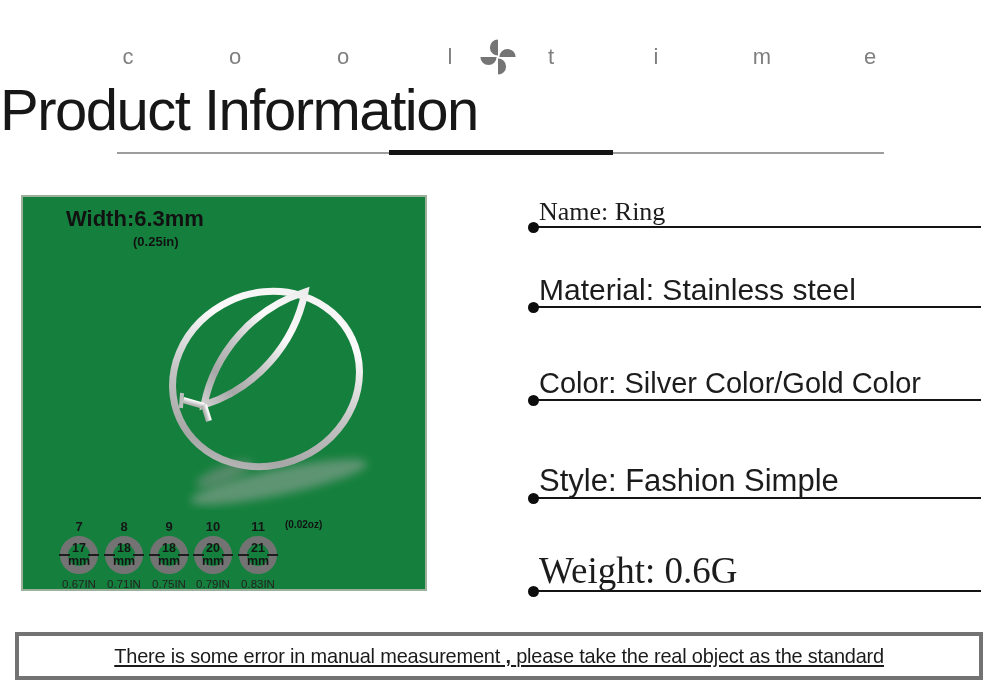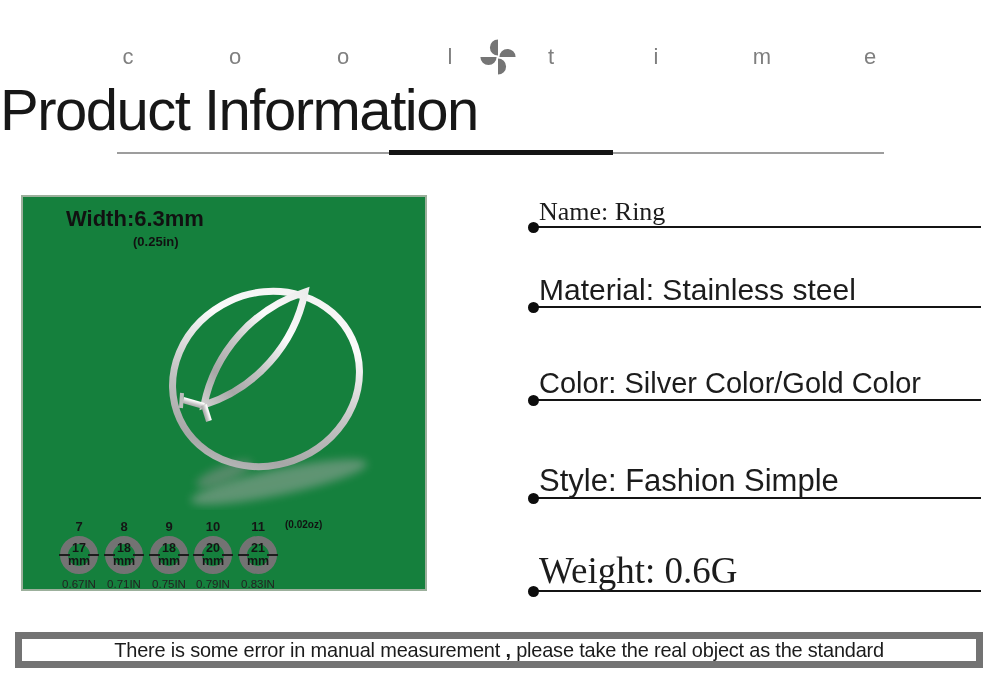--- a/index.html
+++ b/index.html
@@ -68,22 +68,22 @@
   .spec-1{top:270px;height:38px;}
   .spec-1 .spec-text{font-size:30px;}
   .spec-2{top:362px;height:39px;}
   .spec-2 .spec-text{font-size:29px;}
   .spec-3{top:460px;height:39px;}
   .spec-3 .spec-text{font-size:31px;}
   .spec-4{top:550px;height:42px;}
   .spec-4 .spec-text{font-family:"Liberation Serif",serif;font-size:37px;}
   
   .disclaimer{
-    position:absolute;left:15px;top:632px;width:968px;height:36px;border:7px solid #737373;
-    display:flex;align-items:center;justify-content:center;
+    position:absolute;left:15px;top:632px;width:968px;height:48px;border:4px solid #737373;
+    display:flex;align-items:center;justify-content:center;text-decoration:underline;
   }
   .disclaimer-inner{display:inline-block;transform:scaleX(0.95);font-size:21px;color:#1b1b1b;letter-spacing:-0.2px;white-space:nowrap;}
   .disclaimer-comma{font-weight:700;}
 </style>
 </head>
 <body>
 
 <div class="page">
 
   <div>

